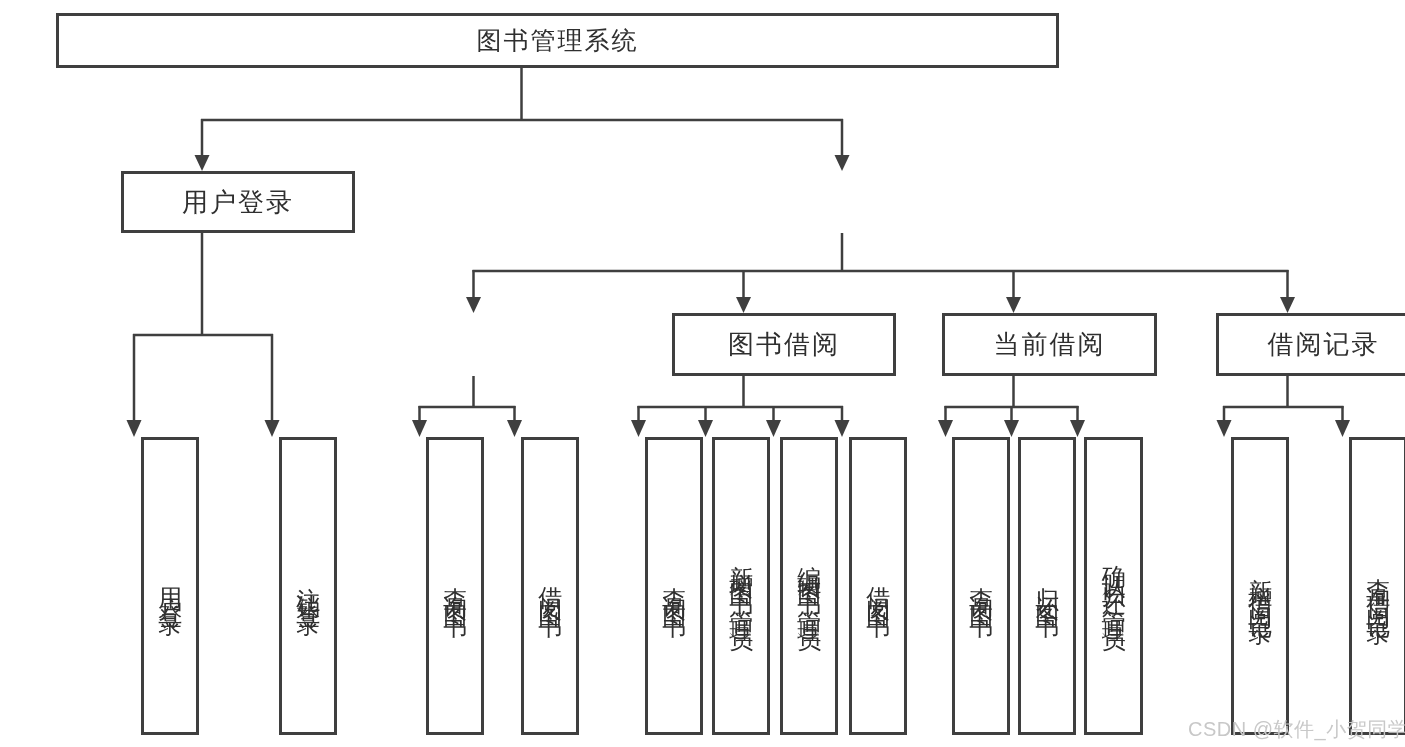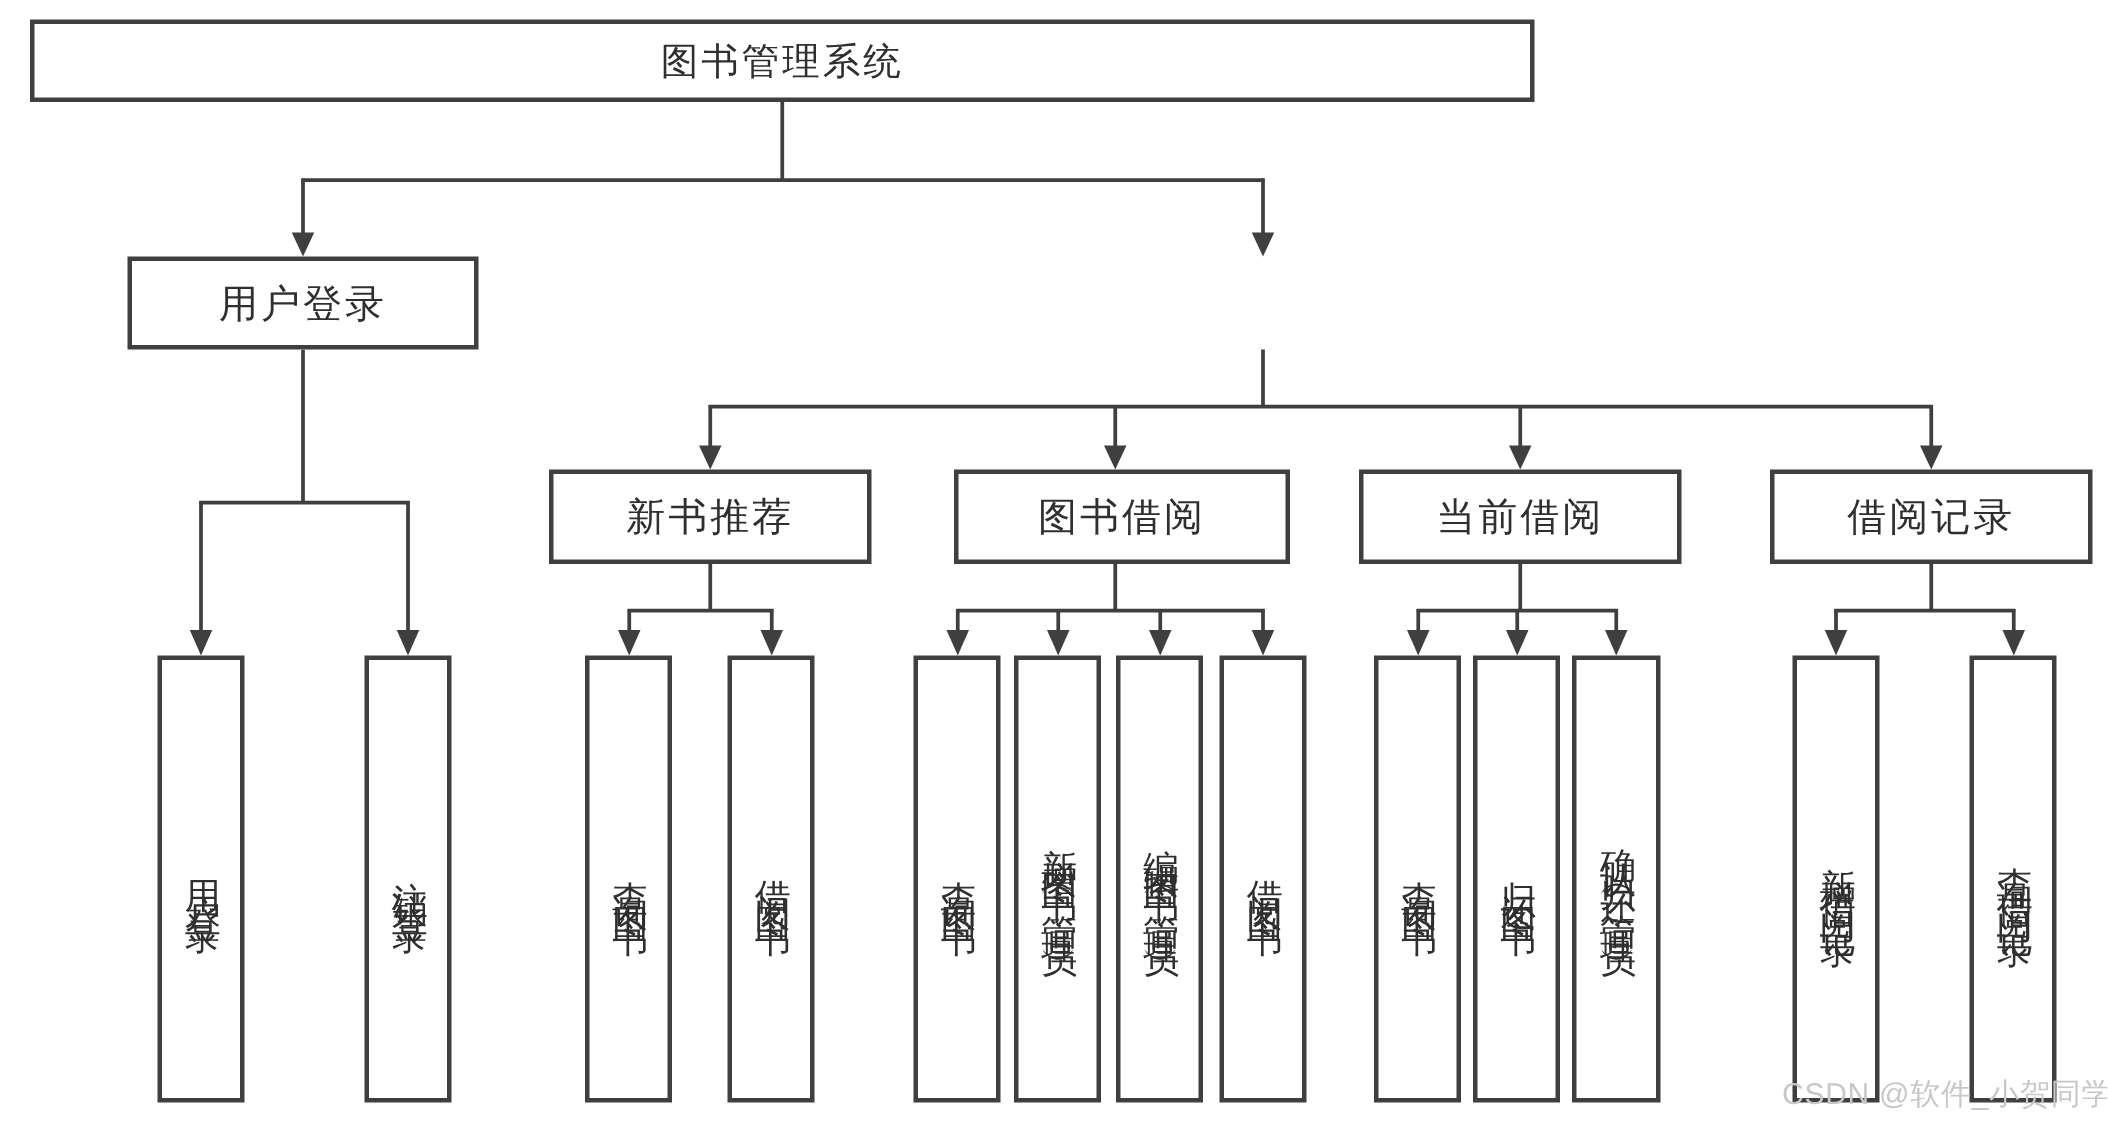--- a/index.html
+++ b/index.html
@@ -28,20 +28,21 @@
   .node {
     position: absolute;
     box-sizing: border-box;
     background: #fff;
     border: 3px solid var(--line);
     display: flex;
     align-items: center;
     justify-content: center;
     z-index: 1;
     color: var(--text);
+    margin-left: 36px;
   }
   .node.hbox span {
     font-size: 26px;
     letter-spacing: 2px;
     white-space: nowrap;
   }
   .node.root span { font-size: 25px; }
   .node.leaf { width: 58px; top: 437px; height: 298px; }
   .node.leaf span {
     writing-mode: vertical-rl;
@@ -144,23 +145,20 @@
   </svg>
 
   <div class="node hbox root" style="left:20px; top:13px; width:1003px; height:55px;">
     <span>图书管理系统</span>
   </div>
 
   <div class="node hbox" style="left:85px; top:171px; width:234px; height:62px;">
     <span>用户登录</span>
   </div>
 
-  <div class="node hbox" style="left:366px; top:313px; width:215px; height:63px;">
-    <span>新书推荐</span>
-  </div>
   <div class="node hbox" style="left:636px; top:313px; width:224px; height:63px;">
     <span>图书借阅</span>
   </div>
   <div class="node hbox" style="left:906px; top:313px; width:215px; height:63px;">
     <span>当前借阅</span>
   </div>
   <div class="node hbox" style="left:1180px; top:313px; width:215px; height:63px;">
     <span>借阅记录</span>
   </div>
 

